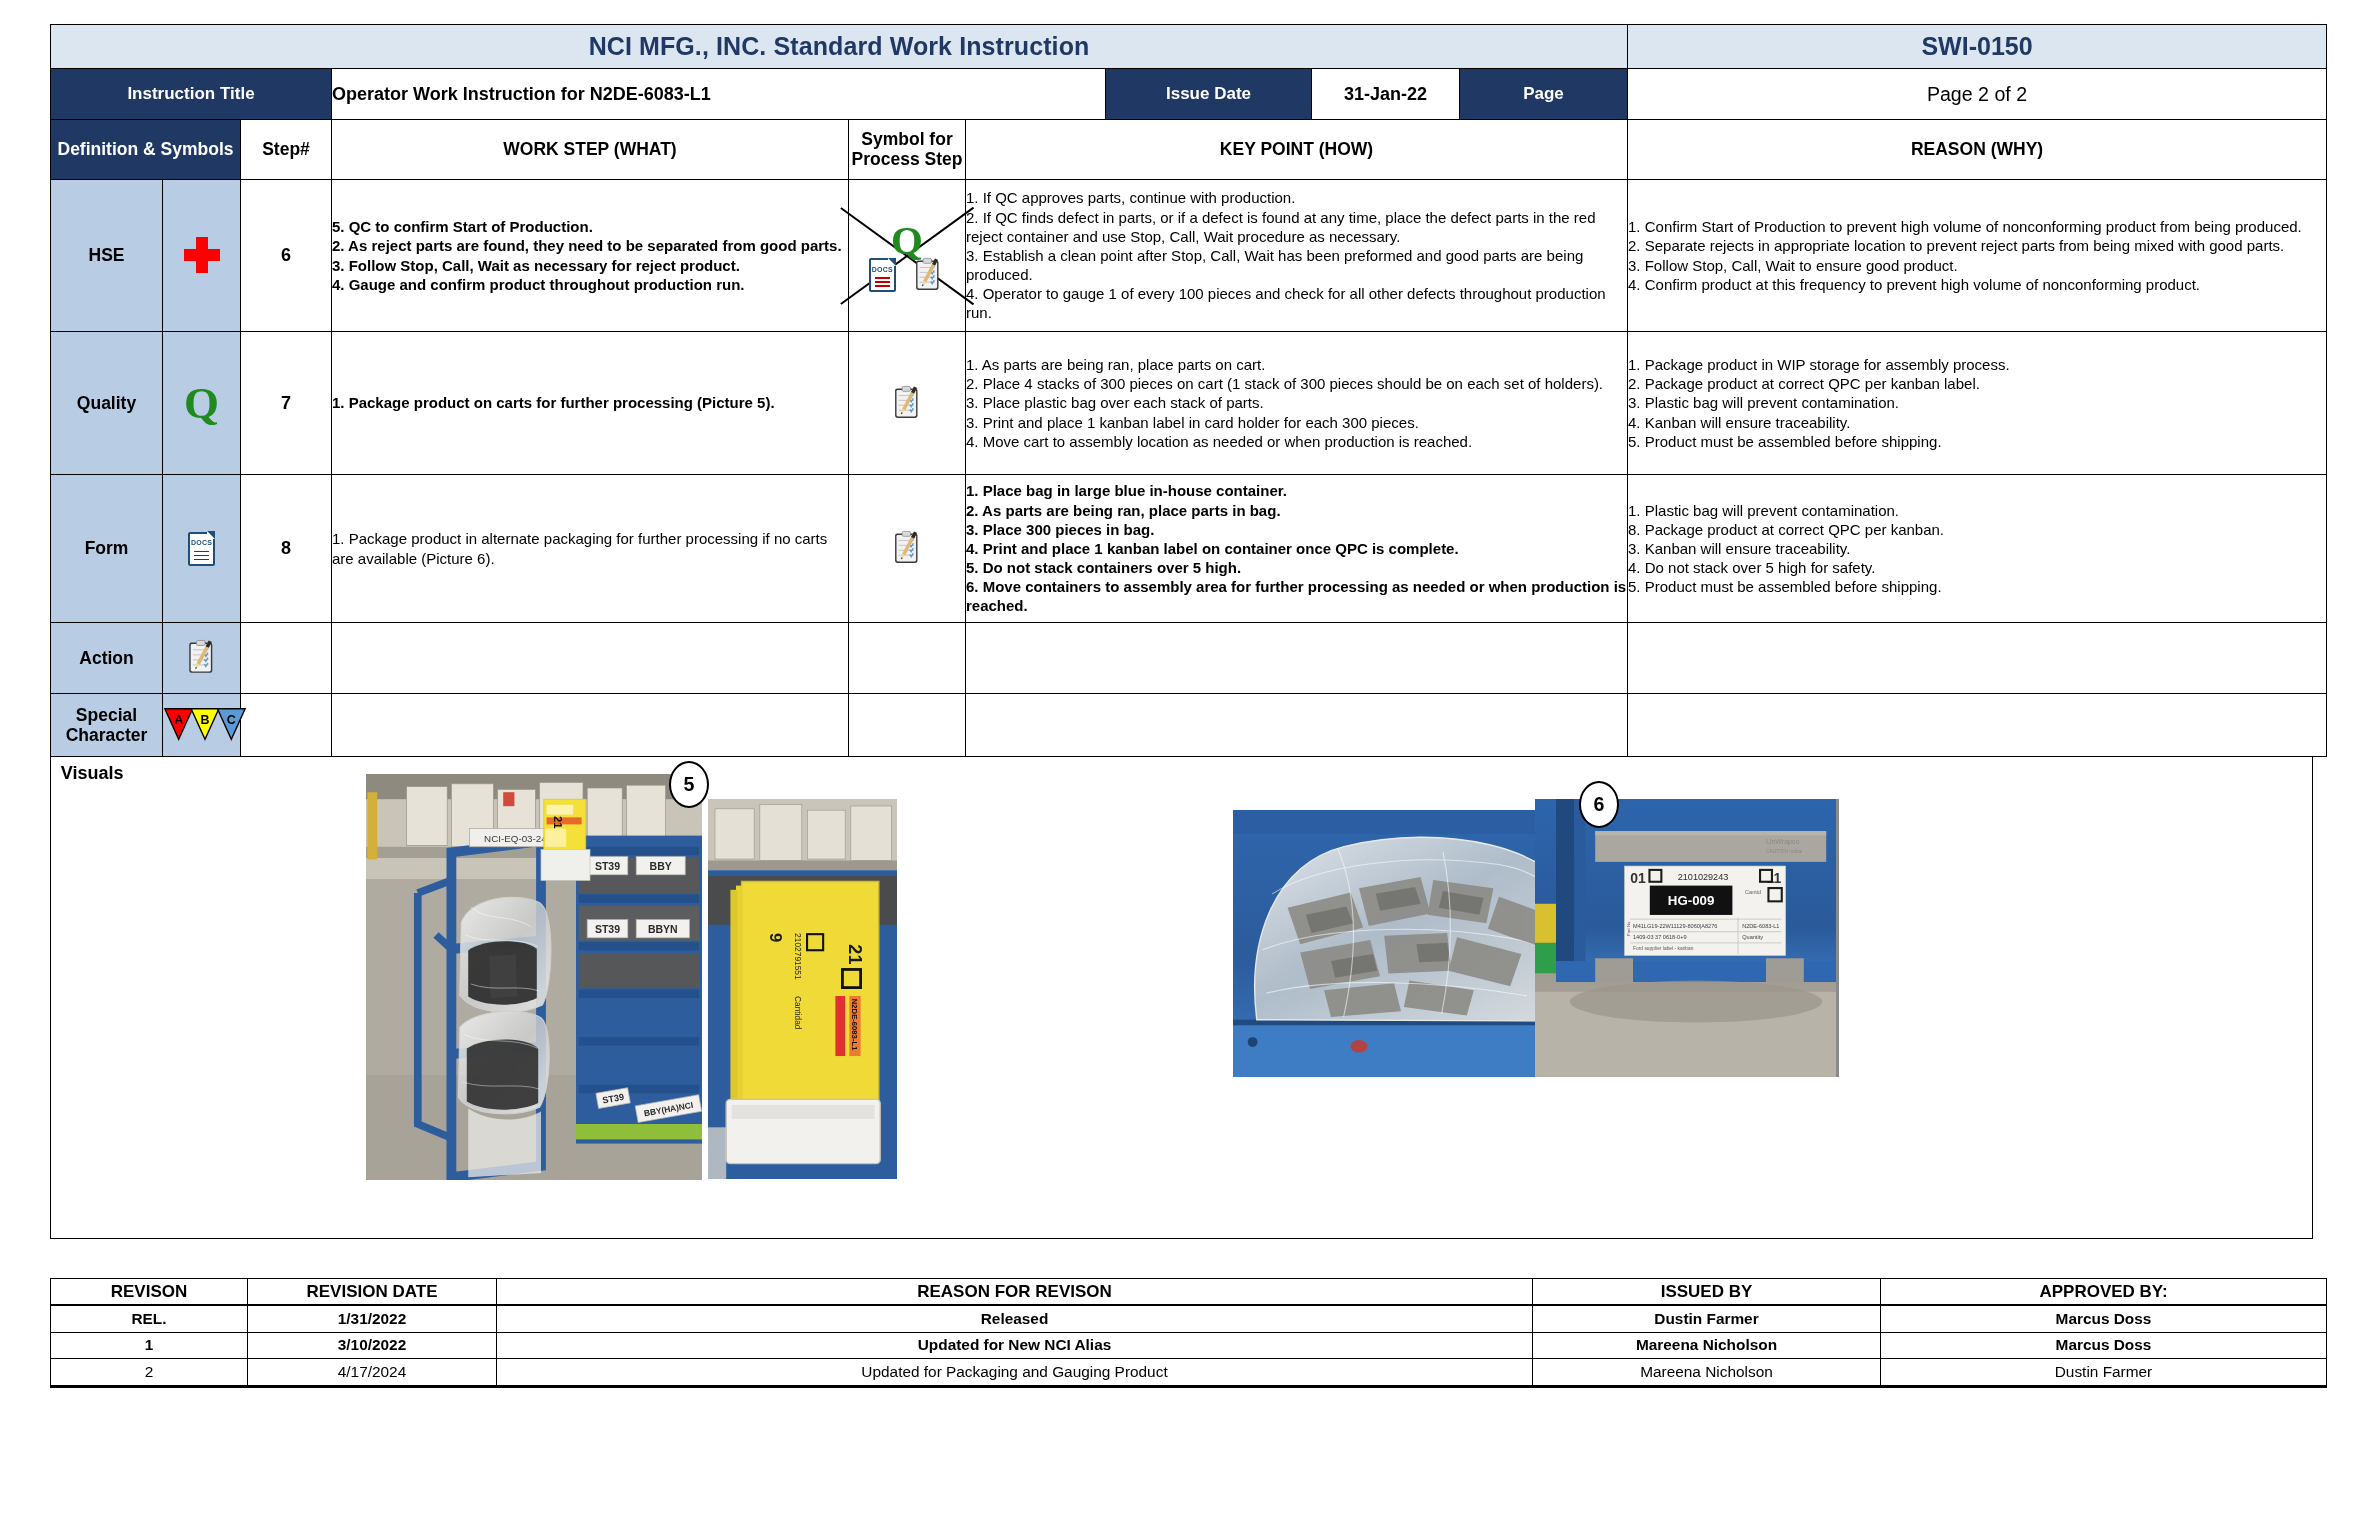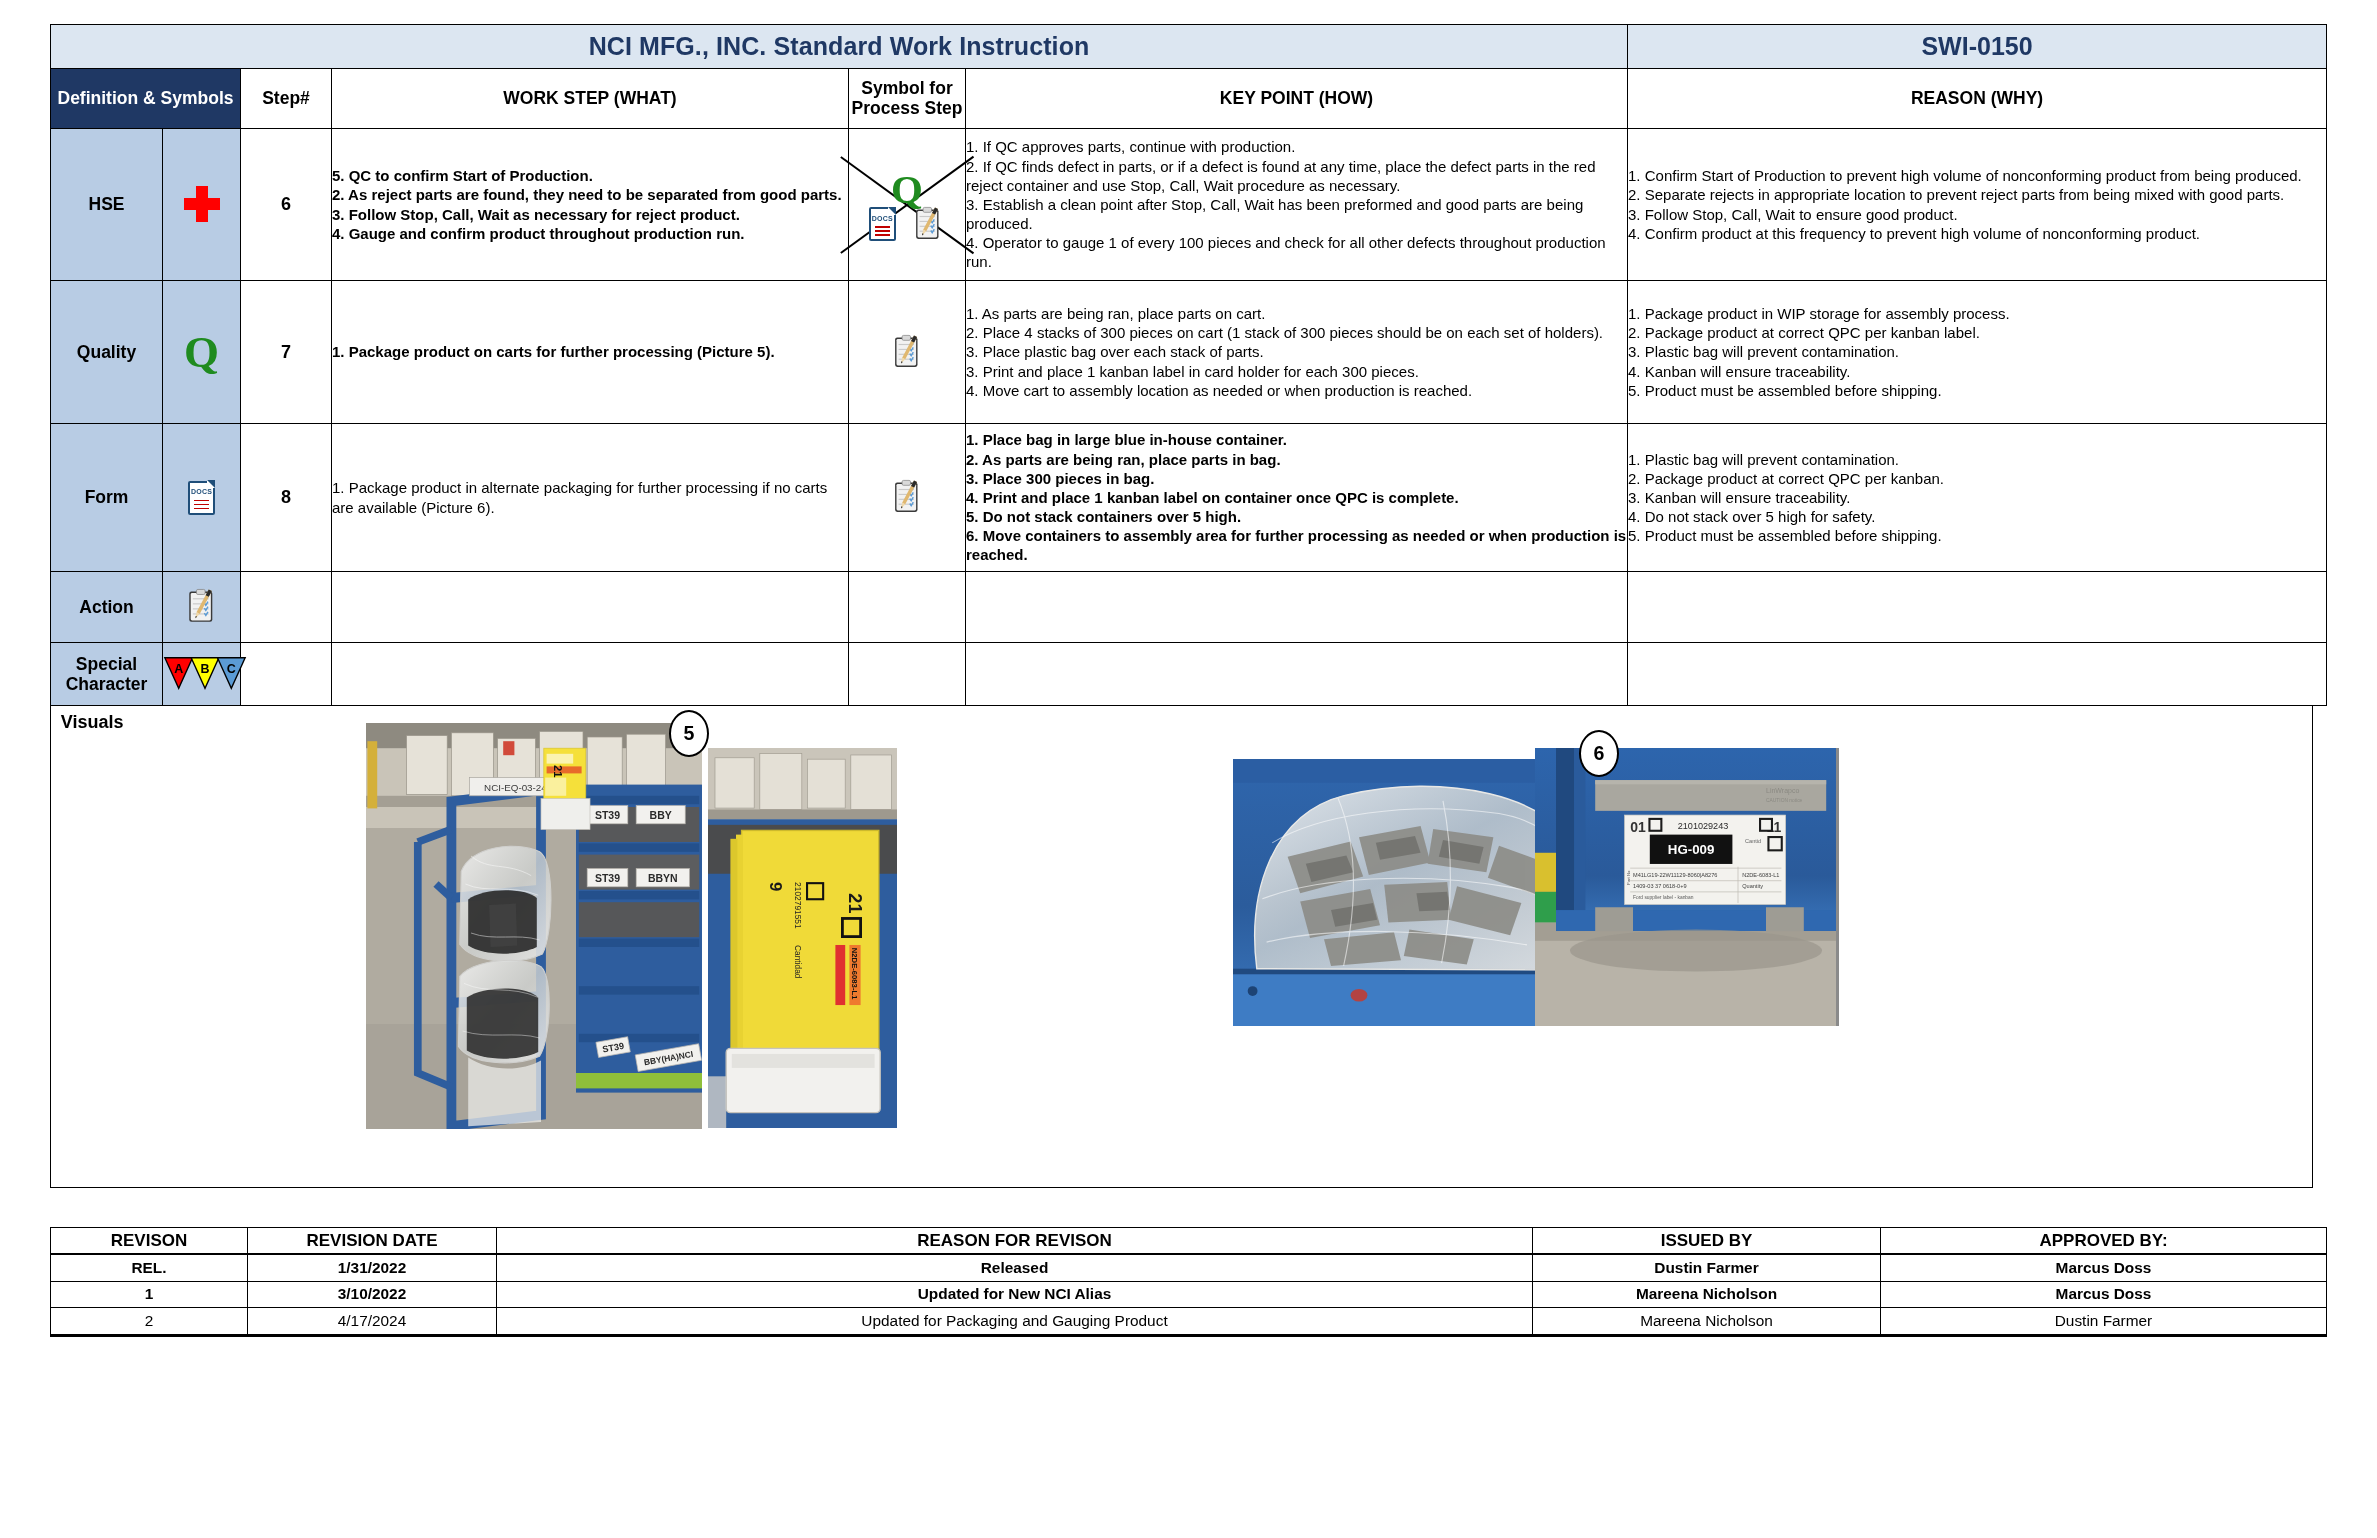--- a/index.html
+++ b/index.html
@@ -275,20 +275,28 @@
       <col style="width:140px">
         <col style="width:206px">
       <col style="width:148px">
         <col style="width:168px">
       <col style="width:699px">
     </colgroup>
     <tbody>
         <tr>
       <td class="lightb hdr-title" colspan="9">NCI MFG., INC. Standard Work Instruction</td>
       <td class="lightb hdr-doc">SWI-0150</td>
+    </tr>
+    <tr>
+      <td class="navy hdr-label" colspan="3">Instruction Title</td>
+      <td class="hdr-value" colspan="3">Operator Work Instruction for N2DE-6083-L1</td>
+      <td class="navy hdr-label">Issue Date</td>
+      <td class="hdr-value ctr">31-Jan-22</td>
+      <td class="navy hdr-label">Page</td>
+      <td class="hdr-value ctr-lite">Page 2 of 2</td>
     </tr>
 
     <tr>
       <td class="navy colhdr" colspan="2">Definition &amp; Symbols</td>
       <td class="colhdr">Step#</td>
       <td class="colhdr">WORK STEP (WHAT)</td>
       <td class="colhdr">
         <span>Symbol for</span><br>
         <span>Process Step</span>
       </td>
@@ -455,21 +463,21 @@
       <td class="cellbody" colspan="4">
         <p>1. Place bag in large blue in-house container.</p>
         <p>2. As parts are being ran, place parts in bag.</p>
         <p>3. Place 300 pieces in bag.</p>
         <p>4. Print and place 1 kanban label on container once QPC is complete.</p>
         <p>5. Do not stack containers over 5 high.</p>
         <p>6. Move containers to assembly area for further processing as needed or when production is reached.</p>
       </td>
       <td class="cellbody norm">
         <p>1. Plastic bag will prevent contamination.</p>
-        <p>2. Package product at correct QPC per kanban.</p>
+        <p>8. Package product at correct QPC per kanban.</p>
         <p>3. Kanban will ensure traceability.</p>
         <p>4. Do not stack over 5 high for safety.</p>
         <p>5. Product must be assembled before shipping.</p>
       </td>
     </tr>
 
     <tr style="height:71px">
       <td class="legend legend-label">Action</td>
       <td class="legend legend-sym">
         <span class="ico-clip">

